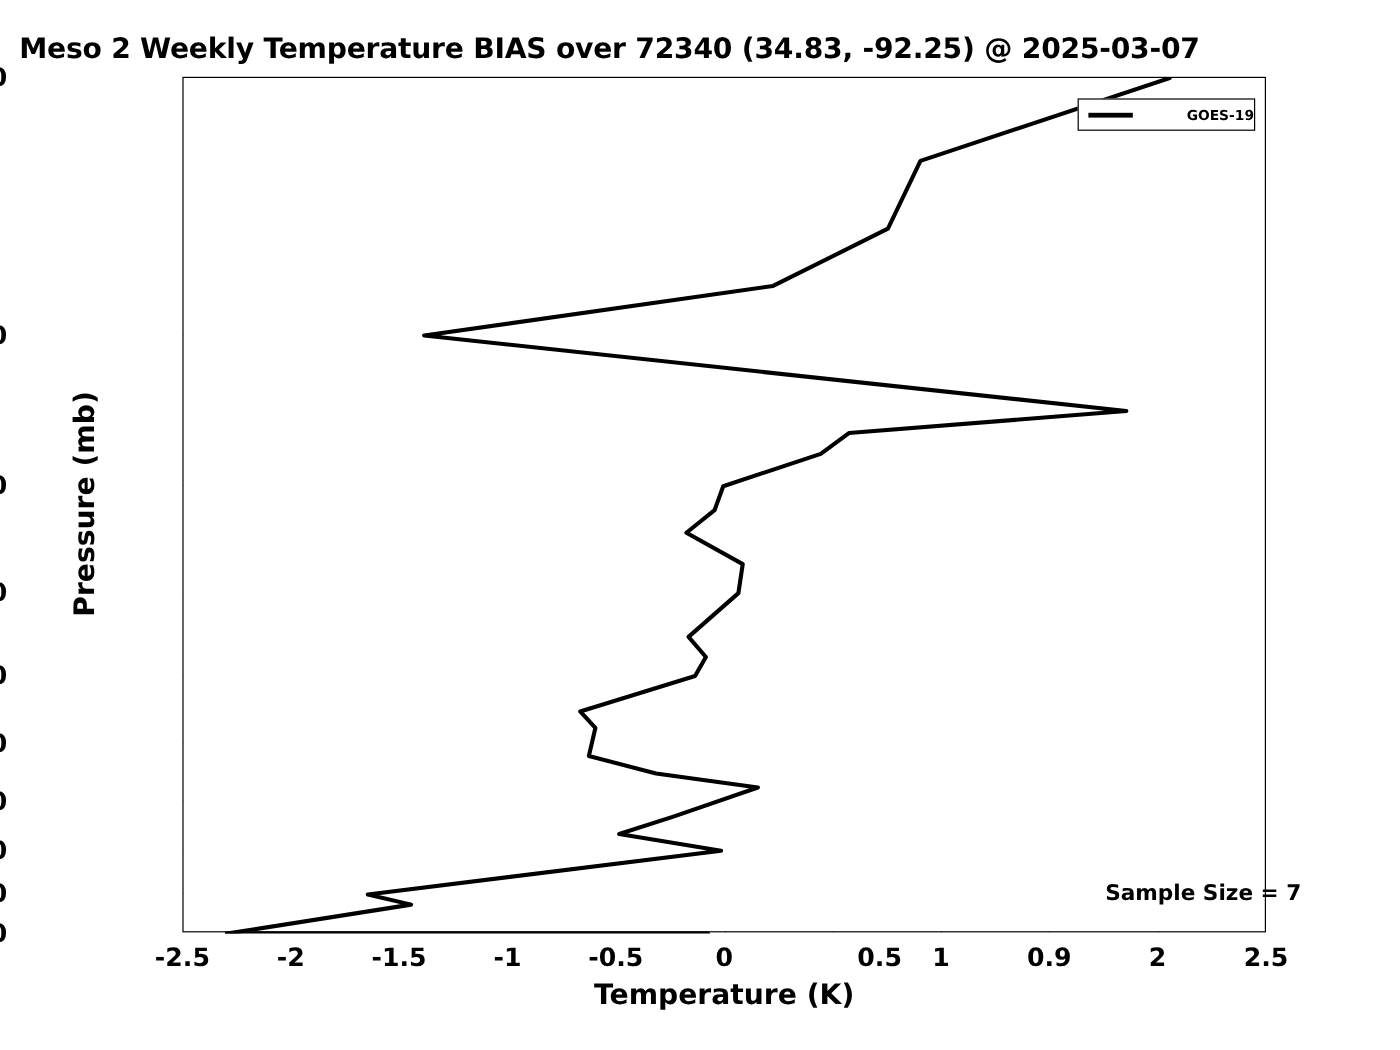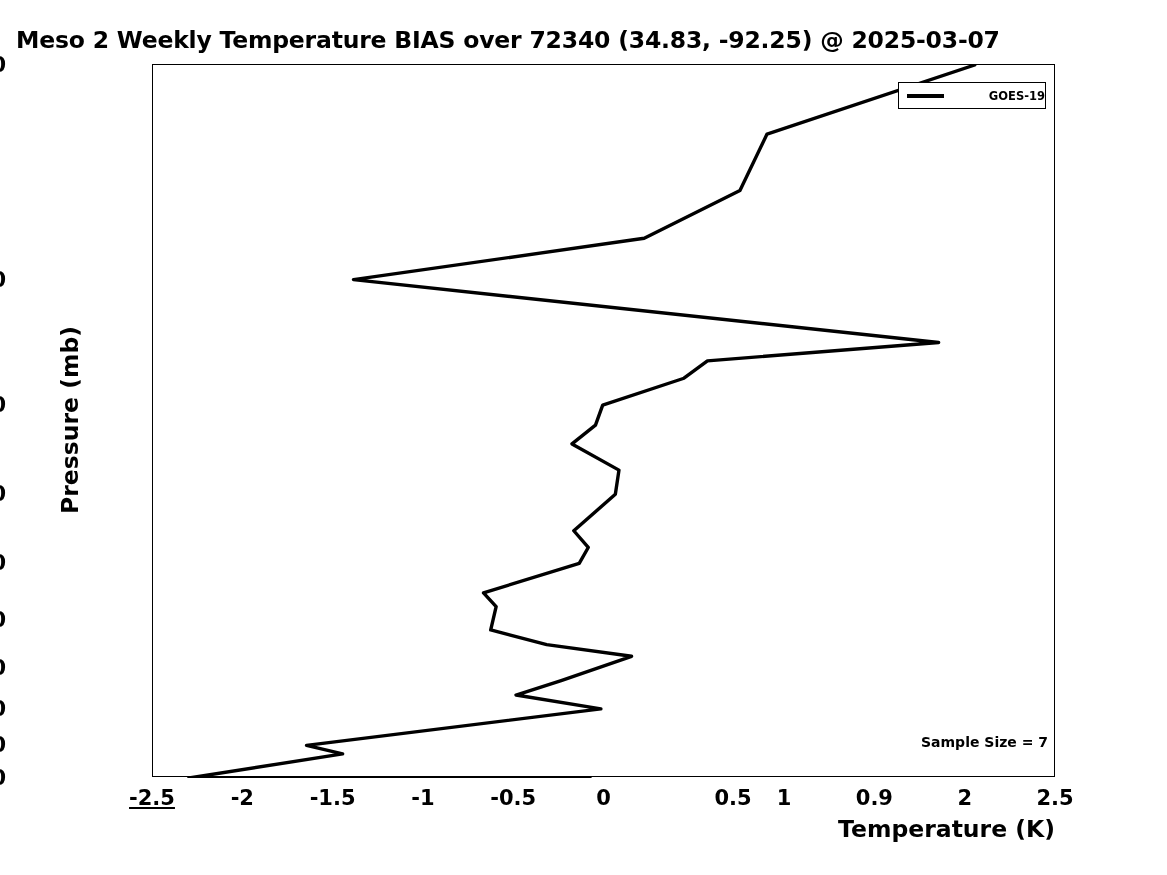--- a/index.html
+++ b/index.html
@@ -26,21 +26,21 @@
   .ytick-mark{position:absolute;left:152px;width:11px;height:0;border-top:1.6px solid #000;}
 
   .xtick-label{
     position:absolute;top:786px;text-align:center;width:120px;
     font-family:"DejaVu Sans",sans-serif;font-weight:bold;font-size:21px;color:#000;
     transform:translateX(-60px);
   }
   .xtick-mark{position:absolute;top:766px;height:11px;width:0;border-left:1.6px solid #000;}
 
   #xlabel{
-    position:absolute;left:152px;top:815px;width:903px;text-align:right;
+    position:absolute;left:152px;top:815px;width:903px;text-align:center;
     font-family:"DejaVu Sans",sans-serif;font-weight:bold;font-size:23.5px;color:#000;
   }
   #ylabel{
     position:absolute;left:-60px;top:406px;width:260px;text-align:center;
     font-family:"DejaVu Sans",sans-serif;font-weight:bold;font-size:23.5px;color:#000;
     transform:rotate(-90deg);transform-origin:center center;
   }
 
   #legend-box{
     position:absolute;left:898px;top:82px;width:148px;height:27px;
@@ -51,21 +51,21 @@
     width:66px;height:0;border-top:4px solid #000;margin-left:8px;margin-right:9px;
   }
   #legend-label{
     font-family:"DejaVu Sans",sans-serif;font-weight:bold;font-size:11.5px;color:#000;
     white-space:nowrap;
     margin-left:36px;
   }
 
   #sample-size{
     position:absolute;left:921px;top:734px;
-    font-family:"DejaVu Sans",sans-serif;font-weight:bold;font-size:14px;color:#000;
+    font-family:"DejaVu Sans",sans-serif;font-weight:bold;font-size:18px;color:#000;
     white-space:nowrap;
   }
 </style>
 </head>
 <body>
 
 <div id="root">
 
   <div id="chart-title">Meso 2 Weekly Temperature BIAS over 72340 (34.83, -92.25) @ 2025-03-07</div>
 
@@ -86,21 +86,21 @@
       <div class="ytick-mark" style="top: 618.822px;"></div>
       <div class="ytick-label" style="top: 666.555px;">700</div>
       <div class="ytick-mark" style="top: 666.555px;"></div>
       <div class="ytick-label" style="top: 707.903px;">800</div>
       <div class="ytick-mark" style="top: 707.903px;"></div>
       <div class="ytick-label" style="top: 744.375px;">900</div>
       <div class="ytick-mark" style="top: 744.375px;"></div>
       <div class="ytick-label" style="top: 777px;">1000</div>
     </div>
   <div id="xtick-container">
-      <div class="xtick-label" style="left: 152px; text-decoration: underline;">-2.5</div>
+      <div class="xtick-label" style="left: 152px;">-2.5</div>
       <div class="xtick-label" style="left: 242.3px;">-2</div>
       <div class="xtick-mark" style="left: 242.3px;"></div>
       <div class="xtick-label" style="left: 332.6px;">-1.5</div>
       <div class="xtick-mark" style="left: 332.6px;"></div>
       <div class="xtick-label" style="left: 422.9px;">-1</div>
       <div class="xtick-mark" style="left: 422.9px;"></div>
       <div class="xtick-label" style="left: 513.2px;">-0.5</div>
       <div class="xtick-mark" style="left: 513.2px;"></div>
       <div class="xtick-label" style="left: 603.5px;">0</div>
       <div class="xtick-mark" style="left: 603.5px;"></div>

